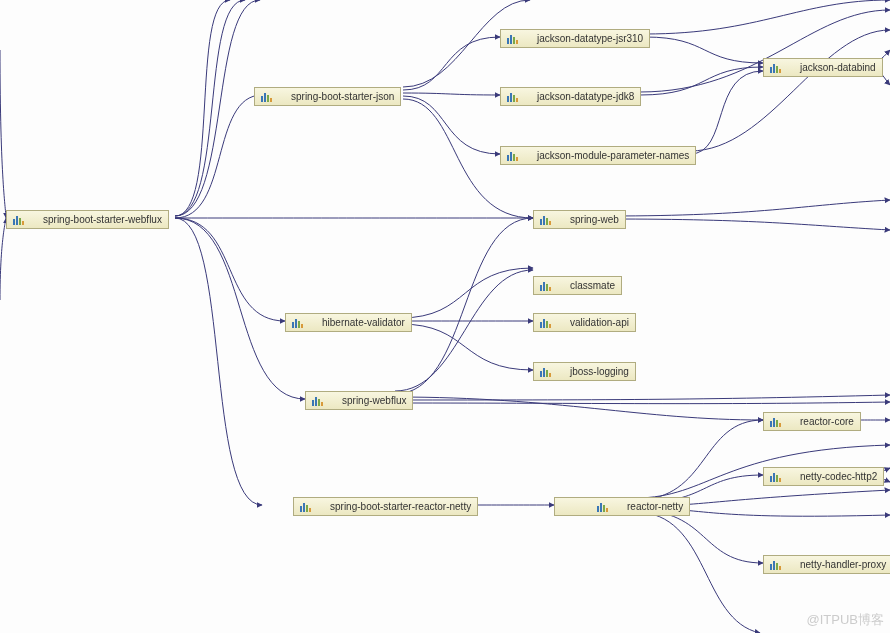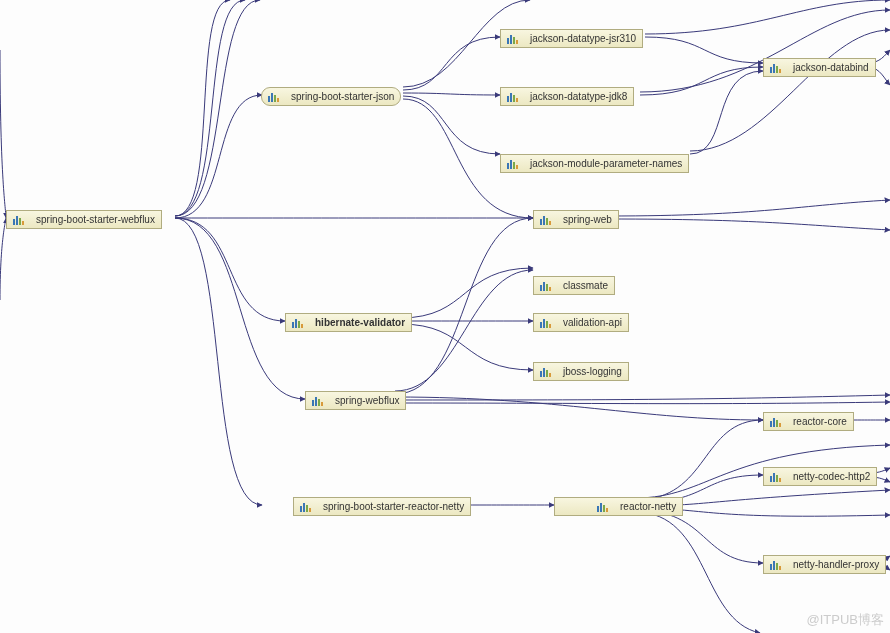--- a/index.html
+++ b/index.html
@@ -15,21 +15,21 @@
   svg.edges {
     position: absolute;
     top: 0; left: 0;
     width: 890px; height: 633px;
     pointer-events: none;
   }
   .node {
     position: absolute;
     display: flex;
     align-items: center;
-    gap: 12px;
+    gap: 19px;
     padding: 3px 6px;
     background: linear-gradient(#f8f6e0, #ece8c2);
     border: 1px solid #b0ac80;
     white-space: nowrap;
     color: #333;
   }
   .bars {
     display: flex;
     align-items: end;
     gap: 1px;
@@ -129,21 +129,21 @@
 <div class="node" style="left:6px; top:210px;">
   <span class="bars">
       <span class="b1"></span>
       <span class="b2"></span>
       <span class="b3"></span>
       <span class="b4"></span>
     </span>
   <span>spring-boot-starter-webflux</span>
 </div>
 
-<div class="node" style="left:261px; top:87px;border-radius:9px;">
+<div class="node" style="left:254px; top:87px;">
   <span class="bars">
       <span class="b1"></span>
       <span class="b2"></span>
       <span class="b3"></span>
       <span class="b4"></span>
     </span>
   <span>spring-boot-starter-json</span>
 </div>
 
 <div class="node" style="left:500px; top:29px;">
@@ -159,21 +159,21 @@
 <div class="node" style="left:500px; top:87px;">
   <span class="bars">
       <span class="b1"></span>
       <span class="b2"></span>
       <span class="b3"></span>
       <span class="b4"></span>
     </span>
   <span>jackson-datatype-jdk8</span>
 </div>
 
-<div class="node" style="left:500px; top:146px;margin-top:8px;">
+<div class="node" style="left:500px; top:146px;">
   <span class="bars">
       <span class="b1"></span>
       <span class="b2"></span>
       <span class="b3"></span>
       <span class="b4"></span>
     </span>
   <span>jackson-module-parameter-names</span>
 </div>
 
 <div class="node" style="left:763px; top:58px;">
@@ -189,21 +189,21 @@
 <div class="node" style="left:533px; top:210px;">
   <span class="bars">
       <span class="b1"></span>
       <span class="b2"></span>
       <span class="b3"></span>
       <span class="b4"></span>
     </span>
   <span>spring-web</span>
 </div>
 
-<div class="node" style="left:285px; top:313px;font-weight:bold;">
+<div class="node" style="left:285px; top:313px;">
   <span class="bars">
       <span class="b1"></span>
       <span class="b2"></span>
       <span class="b3"></span>
       <span class="b4"></span>
     </span>
   <span>hibernate-validator</span>
 </div>
 
 <div class="node" style="left:533px; top:276px;">

